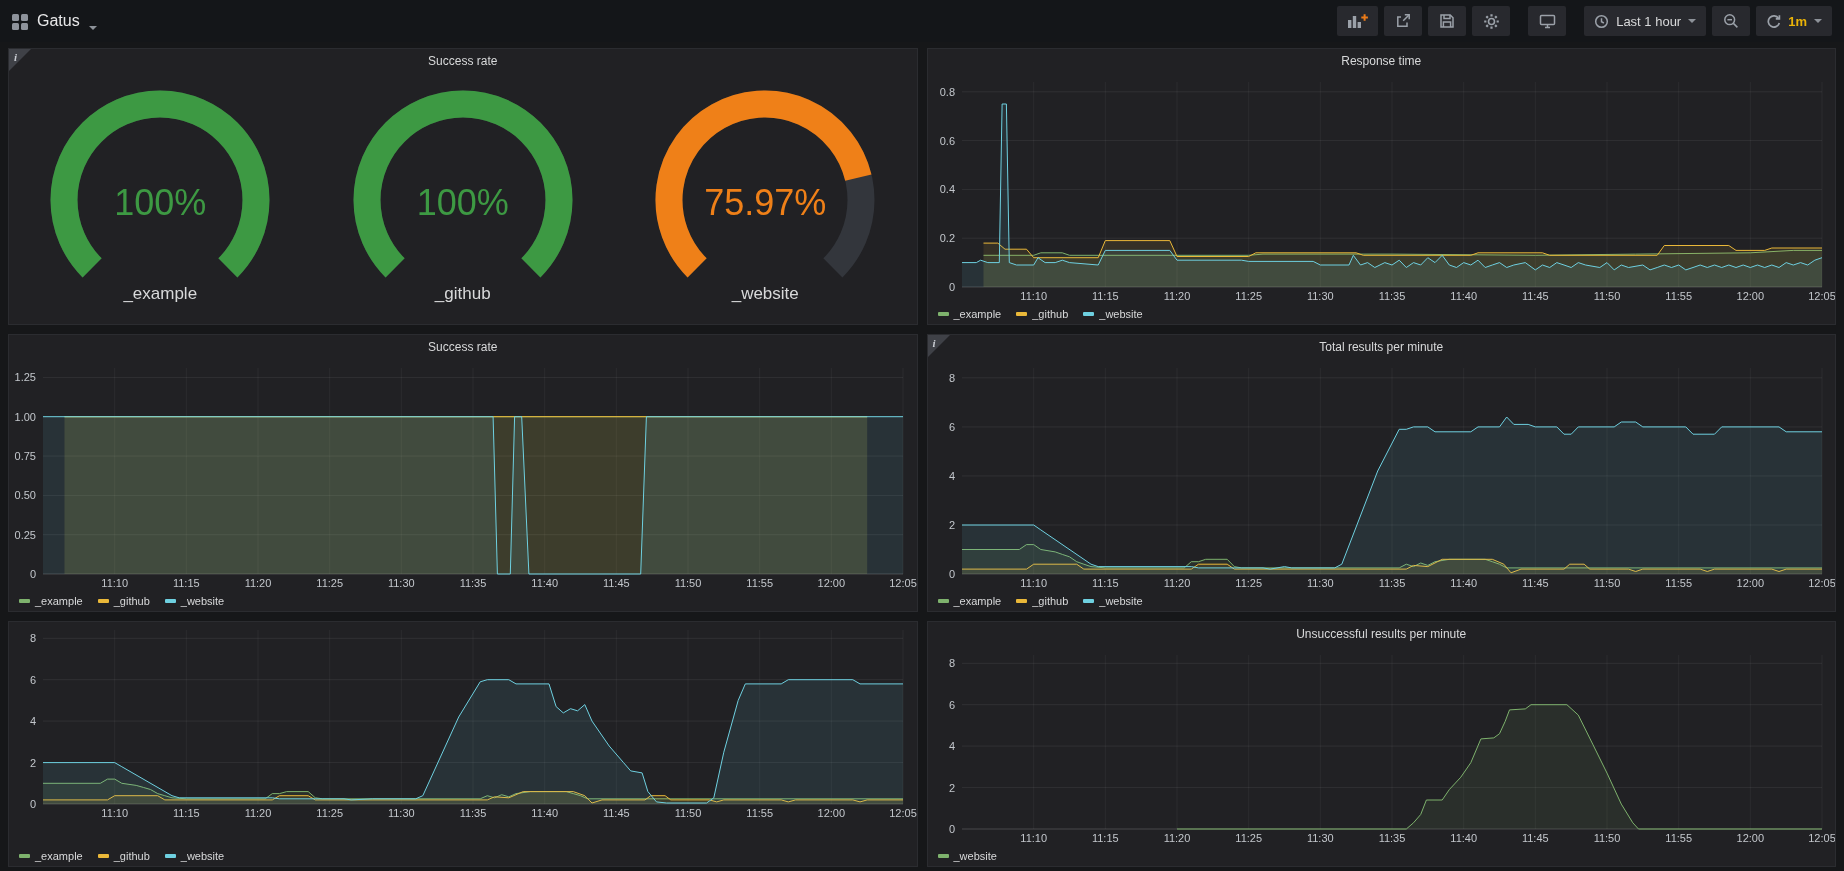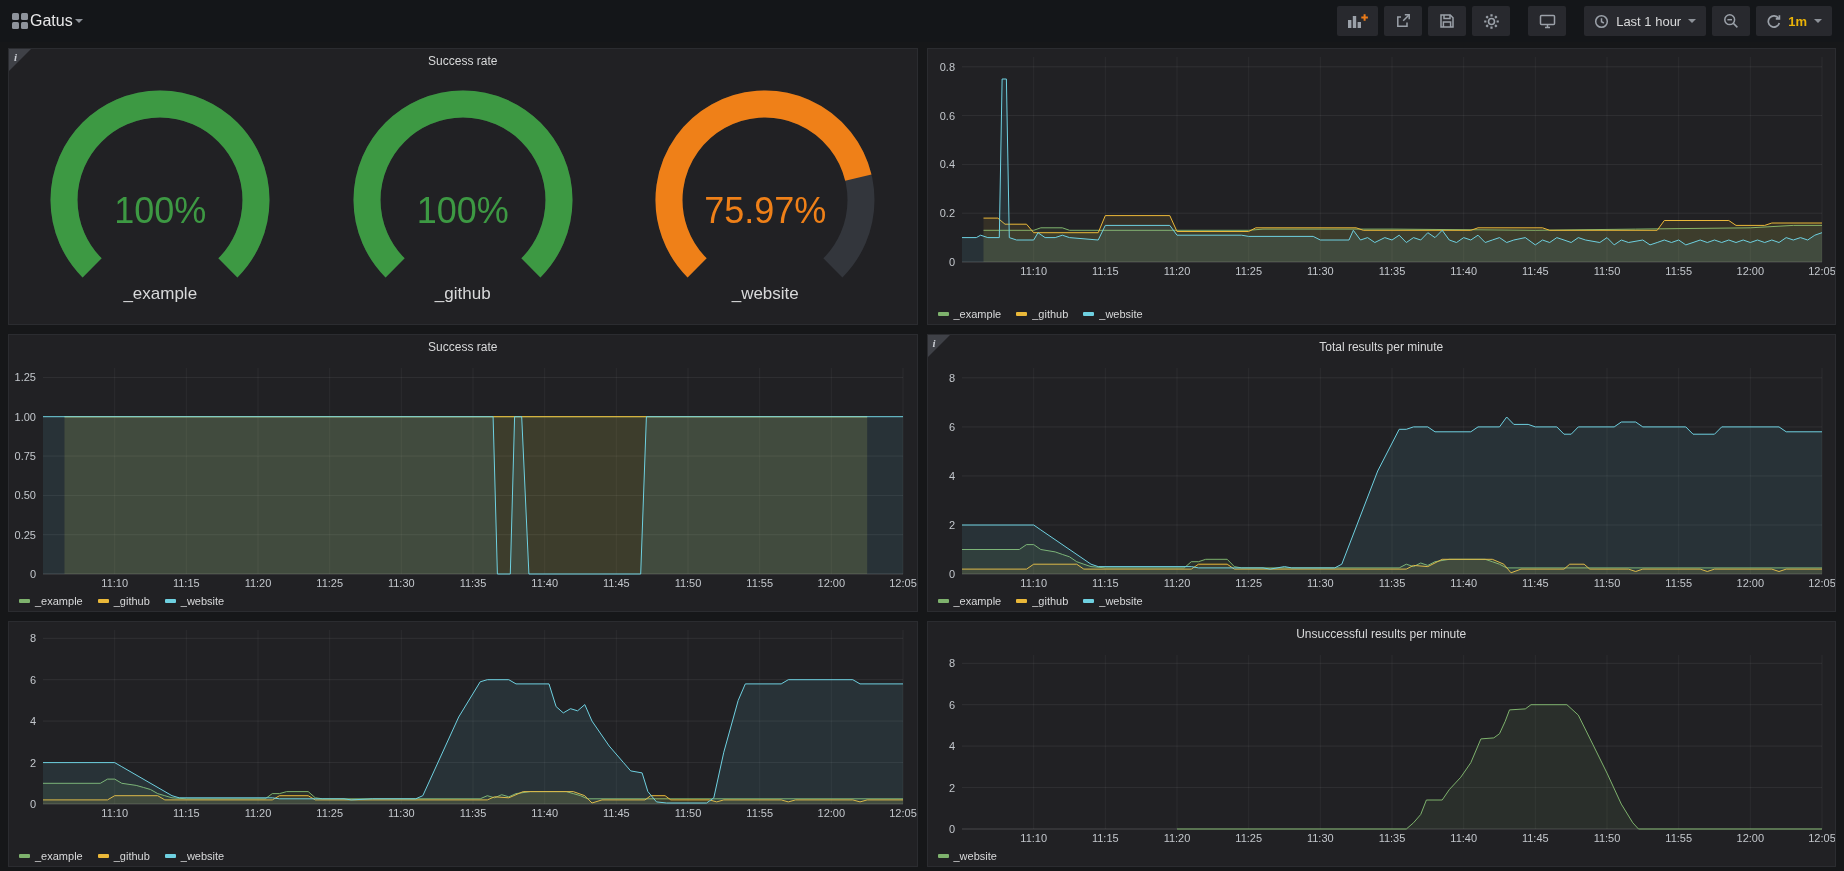--- a/index.html
+++ b/index.html
@@ -4,21 +4,21 @@
 <style>
   html,body{margin:0;padding:0}
   body{
     width:1844px;height:871px;overflow:hidden;
     background:#161719;color:#d8d9da;
     font-family:"Liberation Sans",sans-serif;
   }
   
   .navbar{height:42px;background:#141619;display:flex;align-items:center;
     justify-content:space-between;padding:0 12px;box-sizing:border-box}
-  .nav-left{display:flex;align-items:center;gap:2px;cursor:pointer}
+  .nav-left{display:flex;align-items:flex-end;gap:9px;cursor:pointer}
   .app-logo{display:inline-grid;grid-template-columns:7px 7px;grid-template-rows:7px 7px;gap:2px}
   .app-logo span{background:#8e939b;border-radius:1.5px}
   .nav-title{font-size:16px;font-weight:500;color:#e8e8e9}
   .caret{width:0;height:0;border-left:4px solid transparent;border-right:4px solid transparent;
     border-top:4px solid #8d9299;display:inline-block}
   .nav-right{display:flex;align-items:center;gap:6px}
   .nav-btn{height:30px;min-width:38px;box-sizing:border-box;display:flex;align-items:center;
     justify-content:center;background:#28292e;border-radius:2px;gap:7px;padding:6px 10px;cursor:pointer}
   .nav-btn svg{display:block}
   .nav-btn .btn-text{font-size:13px;color:#d8d9da}
@@ -41,21 +41,21 @@
   
   .info-corner{position:absolute;top:0;left:0;width:0;height:0;
     border-top:22px solid #3f4147;border-right:22px solid transparent;z-index:2}
   .info-i{position:absolute;top:2px;left:5px;z-index:3;color:#c9ccd2;
     font:italic bold 11px "Liberation Serif",serif}
   
   .gauges{flex:1;display:flex;justify-content:space-around;align-items:flex-start;padding-top:8px}
   .gauge{display:flex;flex-direction:column;align-items:center}
   .gauge-arc-wrap{position:relative;width:280px;height:200px}
   .gauge-arc-wrap svg{position:absolute;top:0;left:0}
-  .gauge-value{position:absolute;top:108px;width:100%;text-align:center;
+  .gauge-value{position:absolute;top:100px;width:100%;text-align:center;
     font-size:36px;font-weight:500}
   .gauge-label{text-align:center;font-size:17px;color:#d8d9da;margin-top:2px}
 </style>
 </head>
 <body>
 
 <div class="navbar">
   <div class="nav-left">
     <span class="app-logo">
         <span></span>
@@ -163,20 +163,21 @@
               <path d="M72.12,185.88 A96,96 0 1 1 233.35,95.62" stroke="#ef8018" stroke-width="27" fill="none"></path>
             </svg>
           <div class="gauge-value" style="color: rgb(239, 128, 24);">75.97%</div>
         </div>
         <div class="gauge-label">_website</div>
       </div>
     </div>
   </section>
 
   <section class="panel">
+    <header class="panel-title">Response time</header>
     <div class="chart">
         <svg width="908" height="229" style="overflow:visible;display:block">
           <line x1="105.7" y1="8" x2="105.7" y2="213" stroke="rgba(255,255,255,0.05)"></line>
           <text x="105.7" y="226" text-anchor="middle" class="tick">11:10</text>
           <line x1="177.3" y1="8" x2="177.3" y2="213" stroke="rgba(255,255,255,0.05)"></line>
           <text x="177.3" y="226" text-anchor="middle" class="tick">11:15</text>
           <line x1="249.0" y1="8" x2="249.0" y2="213" stroke="rgba(255,255,255,0.05)"></line>
           <text x="249.0" y="226" text-anchor="middle" class="tick">11:20</text>
           <line x1="320.7" y1="8" x2="320.7" y2="213" stroke="rgba(255,255,255,0.05)"></line>
           <text x="320.7" y="226" text-anchor="middle" class="tick">11:25</text>

